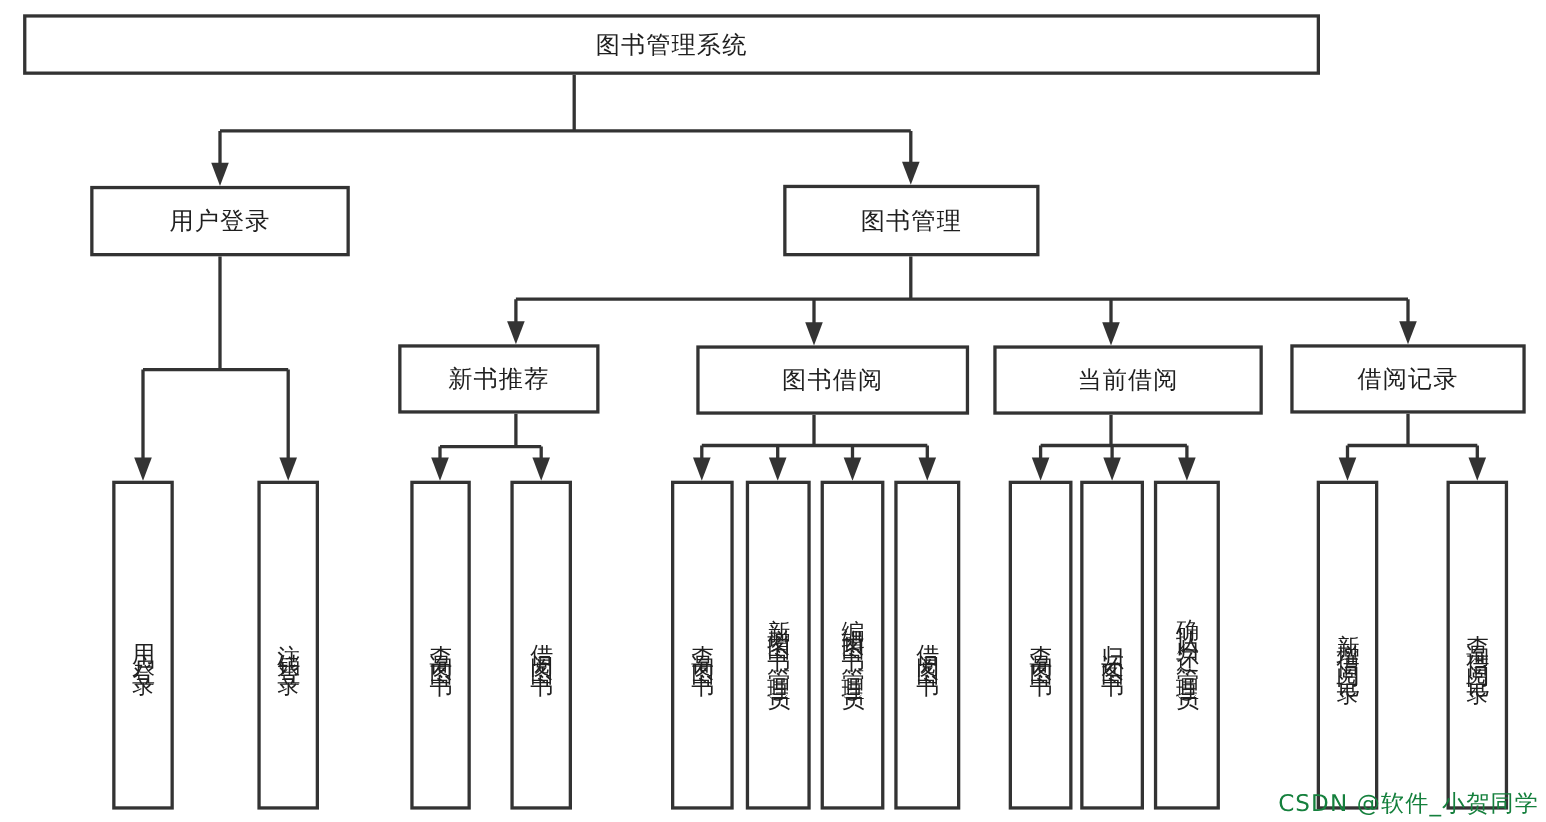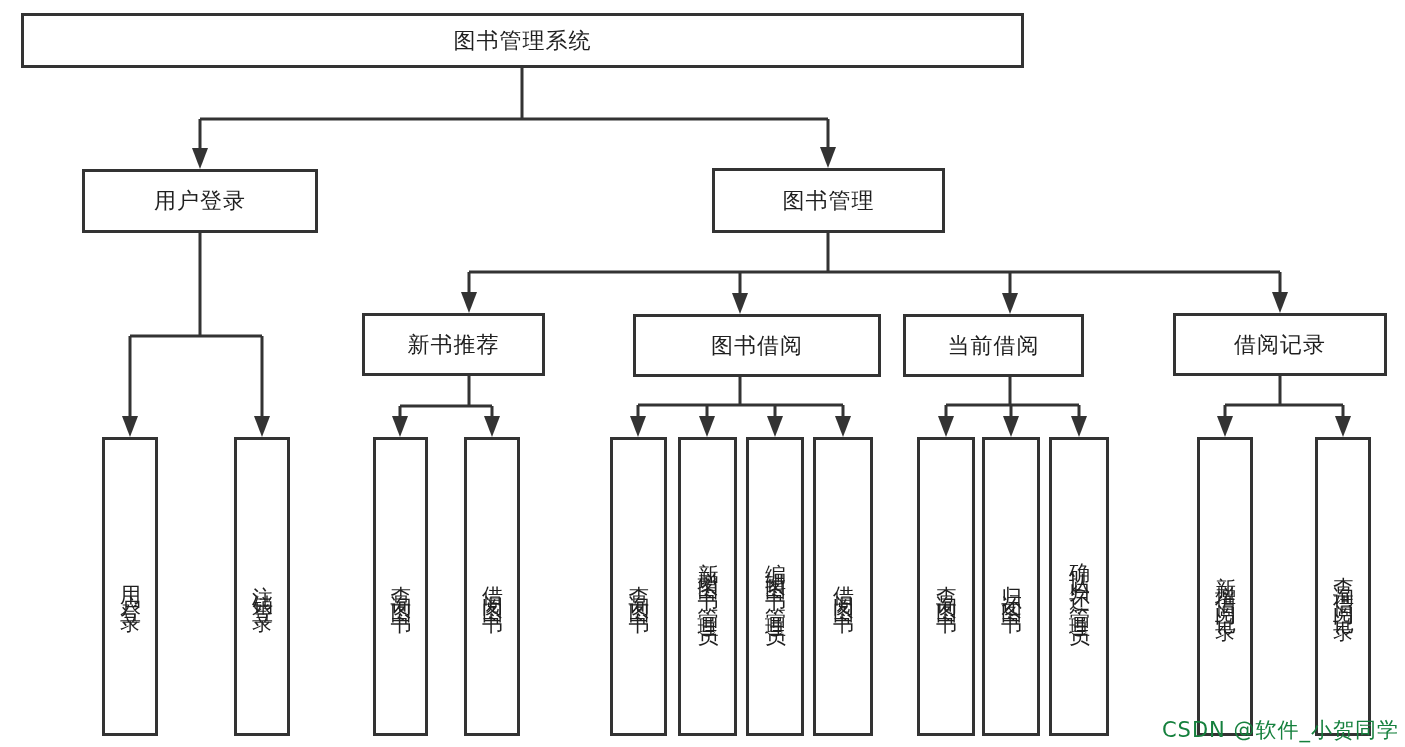--- a/index.html
+++ b/index.html
@@ -67,28 +67,28 @@
       <polygon points="767,416 783,416 775,437"></polygon>
       <polygon points="835,416 851,416 843,437"></polygon>
       <polygon points="938,416 954,416 946,437"></polygon>
       <polygon points="1003,416 1019,416 1011,437"></polygon>
       <polygon points="1071,416 1087,416 1079,437"></polygon>
       <polygon points="1217,416 1233,416 1225,437"></polygon>
       <polygon points="1335,416 1351,416 1343,437"></polygon>
     </g>
   </svg>
 
-  <div class="node hbox" style="left:21px;top:13px;width:1003px;height:55px;">图书管理系统</div>
+  <div class="node hbox" style="left:21px;top:13px;width:1179px;height:55px;">图书管理系统</div>
 
   <div class="node hbox" style="left:82px;top:169px;width:236px;height:64px;">用户登录</div>
   <div class="node hbox" style="left:712px;top:168px;width:233px;height:65px;text-align:center;">图书管理</div>
 
   <div class="node hbox" style="left:362px;top:313px;width:183px;height:63px;">新书推荐</div>
   <div class="node hbox" style="left:633px;top:314px;width:248px;height:63px;">图书借阅</div>
-  <div class="node hbox" style="left:903px;top:314px;width:181px;height:63px;">当前借阅</div>
+  <div class="node hbox" style="left:903px;top:314px;width:245px;height:63px;">当前借阅</div>
   <div class="node hbox" style="left:1173px;top:313px;width:214px;height:63px;">借阅记录</div>
 
   <div class="node leaf" style="left:102px;top:437px;width:56px;height:299px;">用户登录</div>
   <div class="node leaf" style="left:234px;top:437px;width:56px;height:299px;">注销登录</div>
 
   <div class="node leaf" style="left:373px;top:437px;width:55px;height:299px;">查询图书</div>
   <div class="node leaf" style="left:464px;top:437px;width:56px;height:299px;">借阅图书</div>
 
   <div class="node leaf" style="left:610px;top:437px;width:57px;height:299px;">查询图书</div>
   <div class="node leaf" style="left:678px;top:437px;width:59px;height:299px;">新增图书（管理员）</div>

